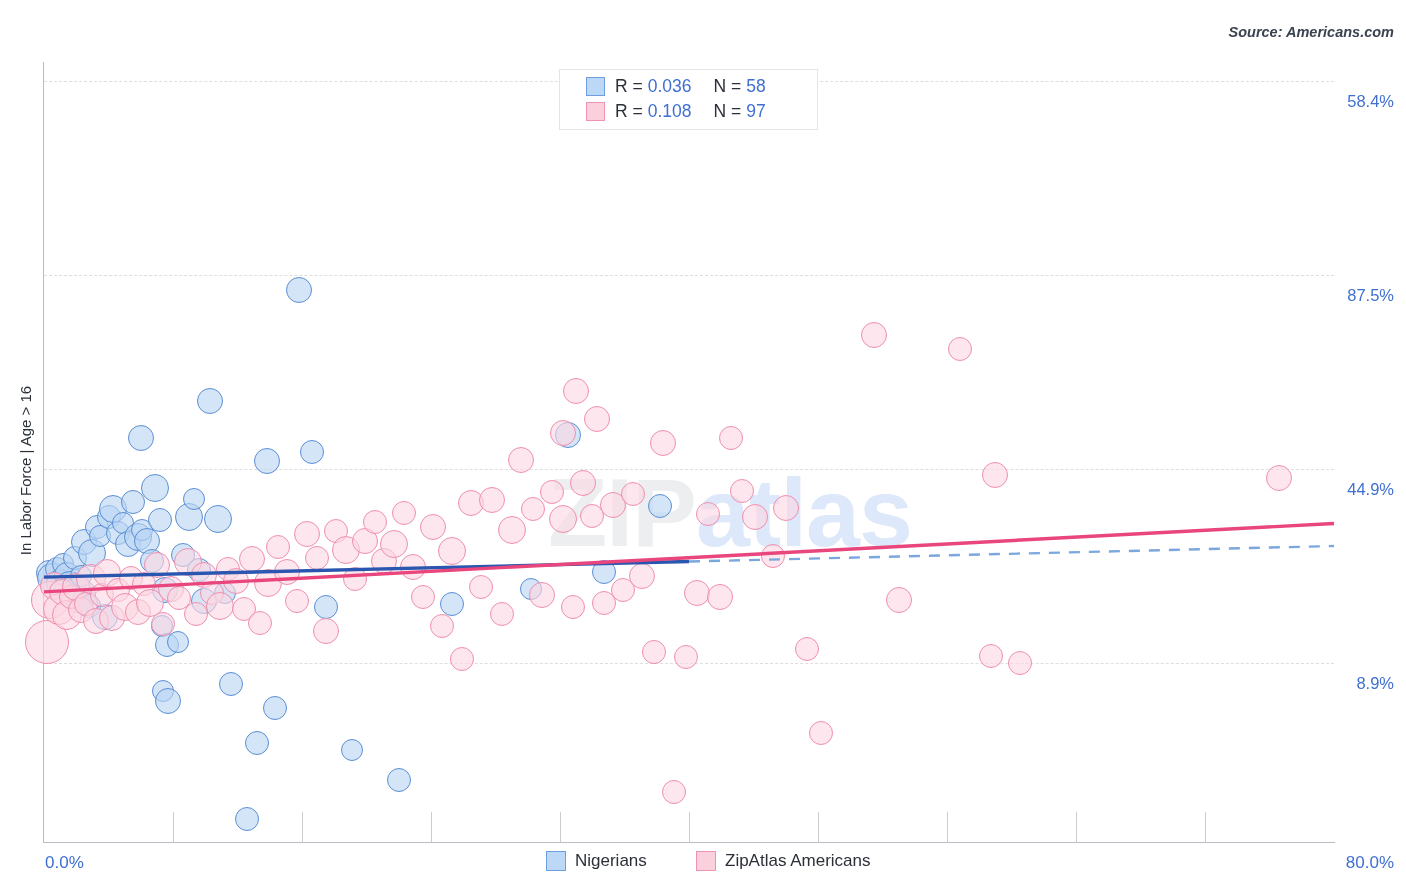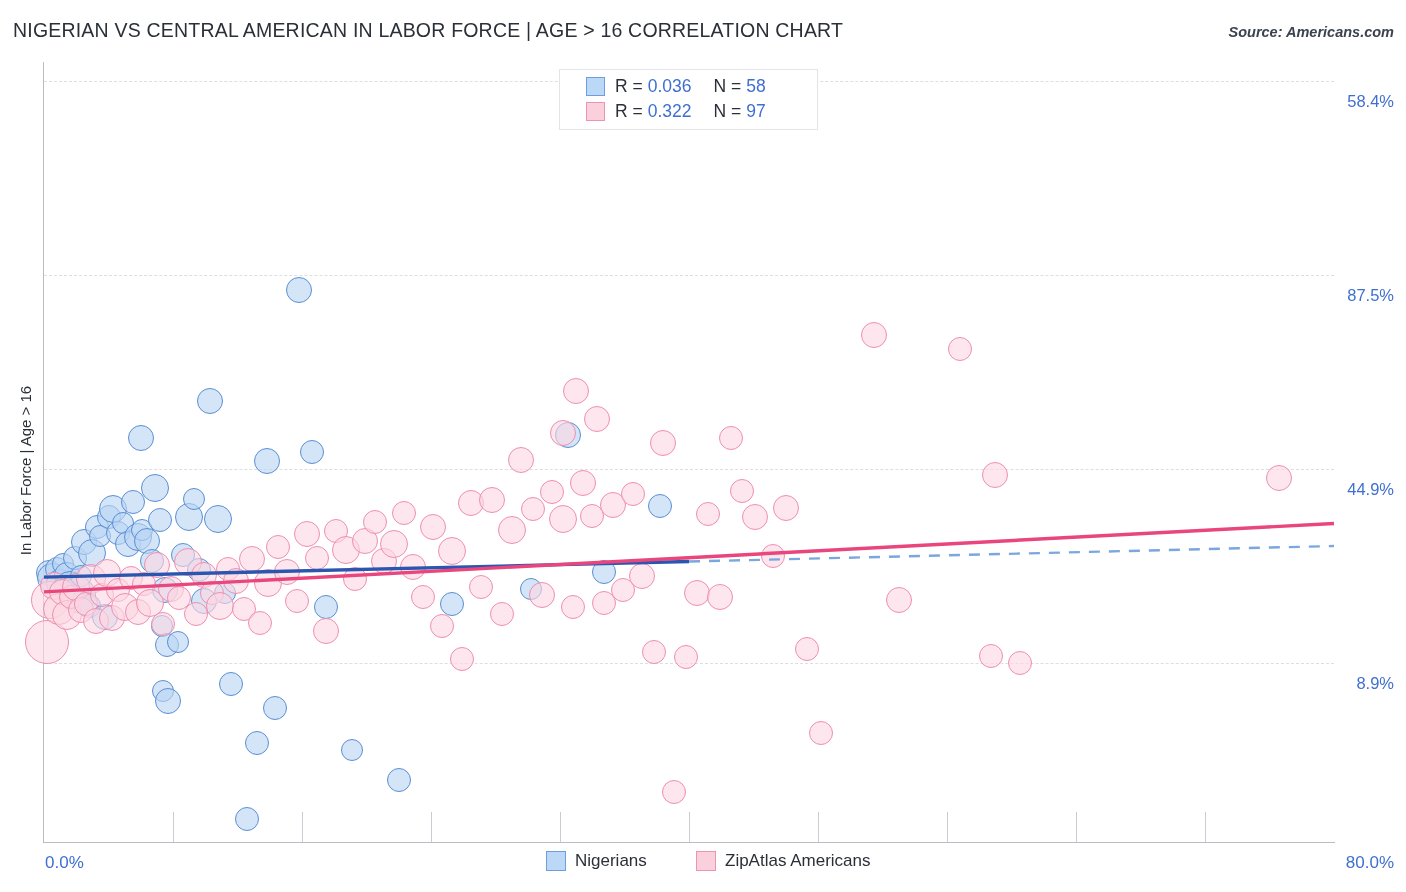--- a/index.html
+++ b/index.html
@@ -177,36 +177,36 @@
     width: 1290px;
     height: 780px;
     overflow: visible;
   }
 </style>
 </head>
 <body>
 
 <div id="root">
 
-  <div class="title">NIGERIAN VS CENTRAL AMERICAN IN LABOR FORCE | AGE &gt; 16 CORRELATION CHART</div>
   <div class="source">Source: Americans.com</div>
 
   <div class="ylabel">In Labor Force | Age &gt; 16</div>
 
   <div class="axis-left"></div>
   <div class="axis-bottom"></div>
 
   <div id="plot">
     <div id="gridlines">
         <div class="gridline" style="top: 18.6454px;"></div>
         <div class="gridline" style="top: 212.869px;"></div>
         <div class="gridline" style="top: 407.092px;"></div>
         <div class="gridline" style="top: 601.315px;"></div>
       </div>
 
+    <div class="watermark"><span class="wm-zip">ZIP</span><span class="wm-atlas">atlas</span></div>
 
     <div id="dots">
         <div class="dot blue" style="width: 26px; height: 26px; left: -8.1625px; top: 498.195px;"></div>
         <div class="dot blue" style="width: 30px; height: 30px; left: -6.9375px; top: 500.857px;"></div>
         <div class="dot blue" style="width: 24px; height: 24px; left: 0.9px; top: 494.534px;"></div>
         <div class="dot blue" style="width: 28px; height: 28px; left: 2.125px; top: 506.518px;"></div>
         <div class="dot blue" style="width: 22px; height: 22px; left: 8.35px; top: 490.873px;"></div>
         <div class="dot blue" style="width: 26px; height: 26px; left: 9.575px; top: 499.749px;"></div>
         <div class="dot blue" style="width: 32px; height: 32px; left: 9.8px; top: 509.179px;"></div>
         <div class="dot blue" style="width: 24px; height: 24px; left: 18.6375px; top: 483.657px;"></div>
@@ -395,21 +395,21 @@
       <span class="sw blue"></span>
       <span class="lg-k">R =</span>
       <span class="lg-v">0.036</span>
       <span class="lg-gap"></span>
       <span class="lg-k">N =</span>
       <span class="lg-v">58</span>
     </div>
     <div class="legend-row r2">
       <span class="sw pink"></span>
       <span class="lg-k">R =</span>
-      <span class="lg-v">0.322</span>
+      <span class="lg-v">0.108</span>
       <span class="lg-gap"></span>
       <span class="lg-k">N =</span>
       <span class="lg-v">97</span>
     </div>
   </div>
 
   <div class="bottom-legend" style="left:546px;">
     <span class="bl-sw" style="background:#bcd8f7;border:1.3px solid #6f9ede;"></span>
     <span>Nigerians</span>
   </div>

